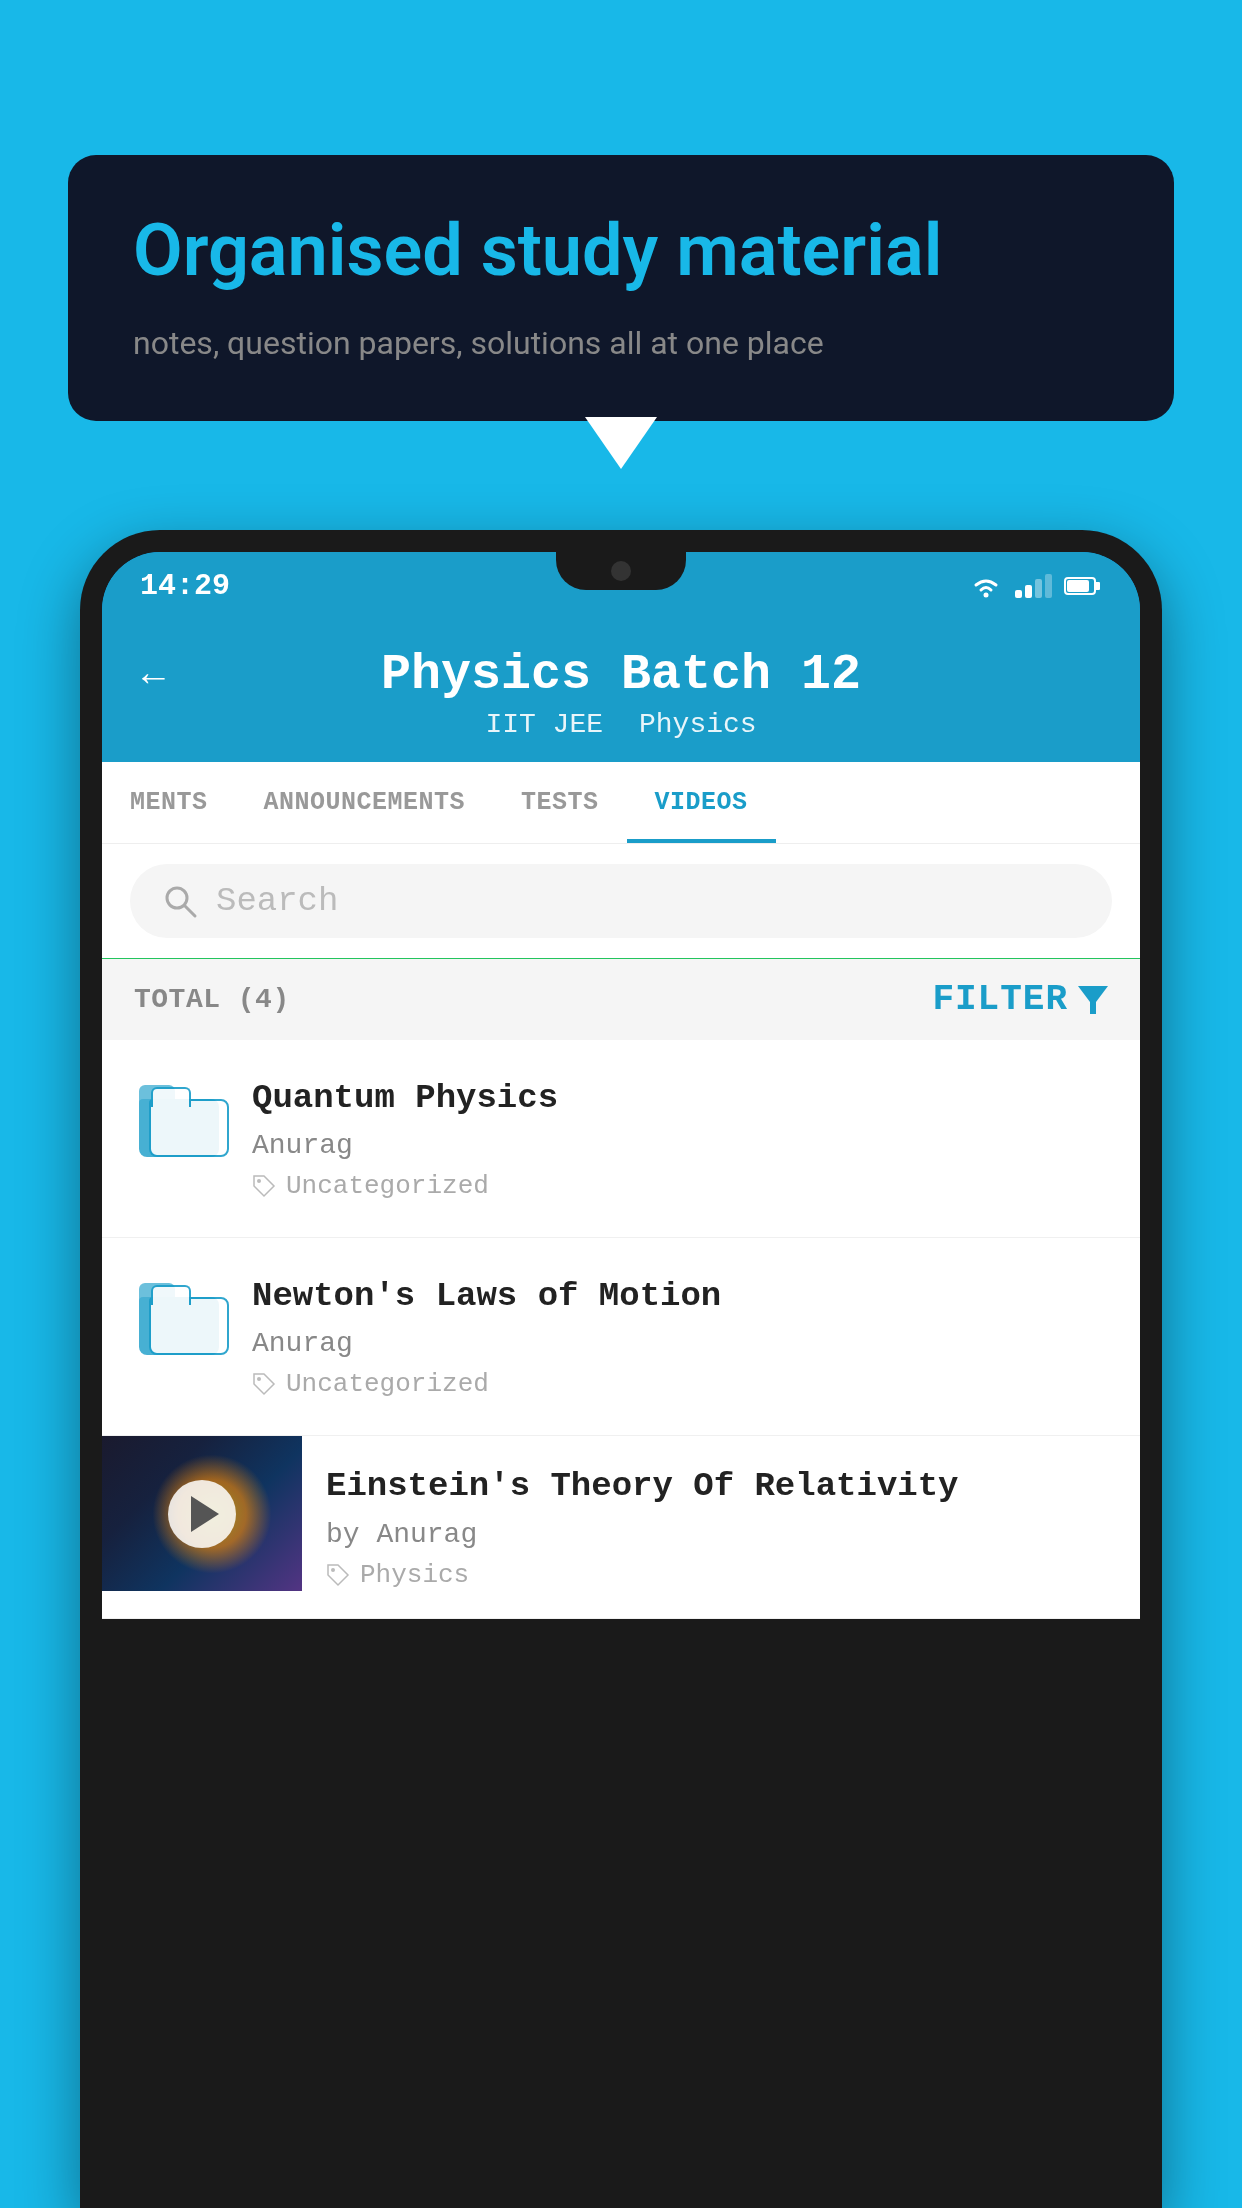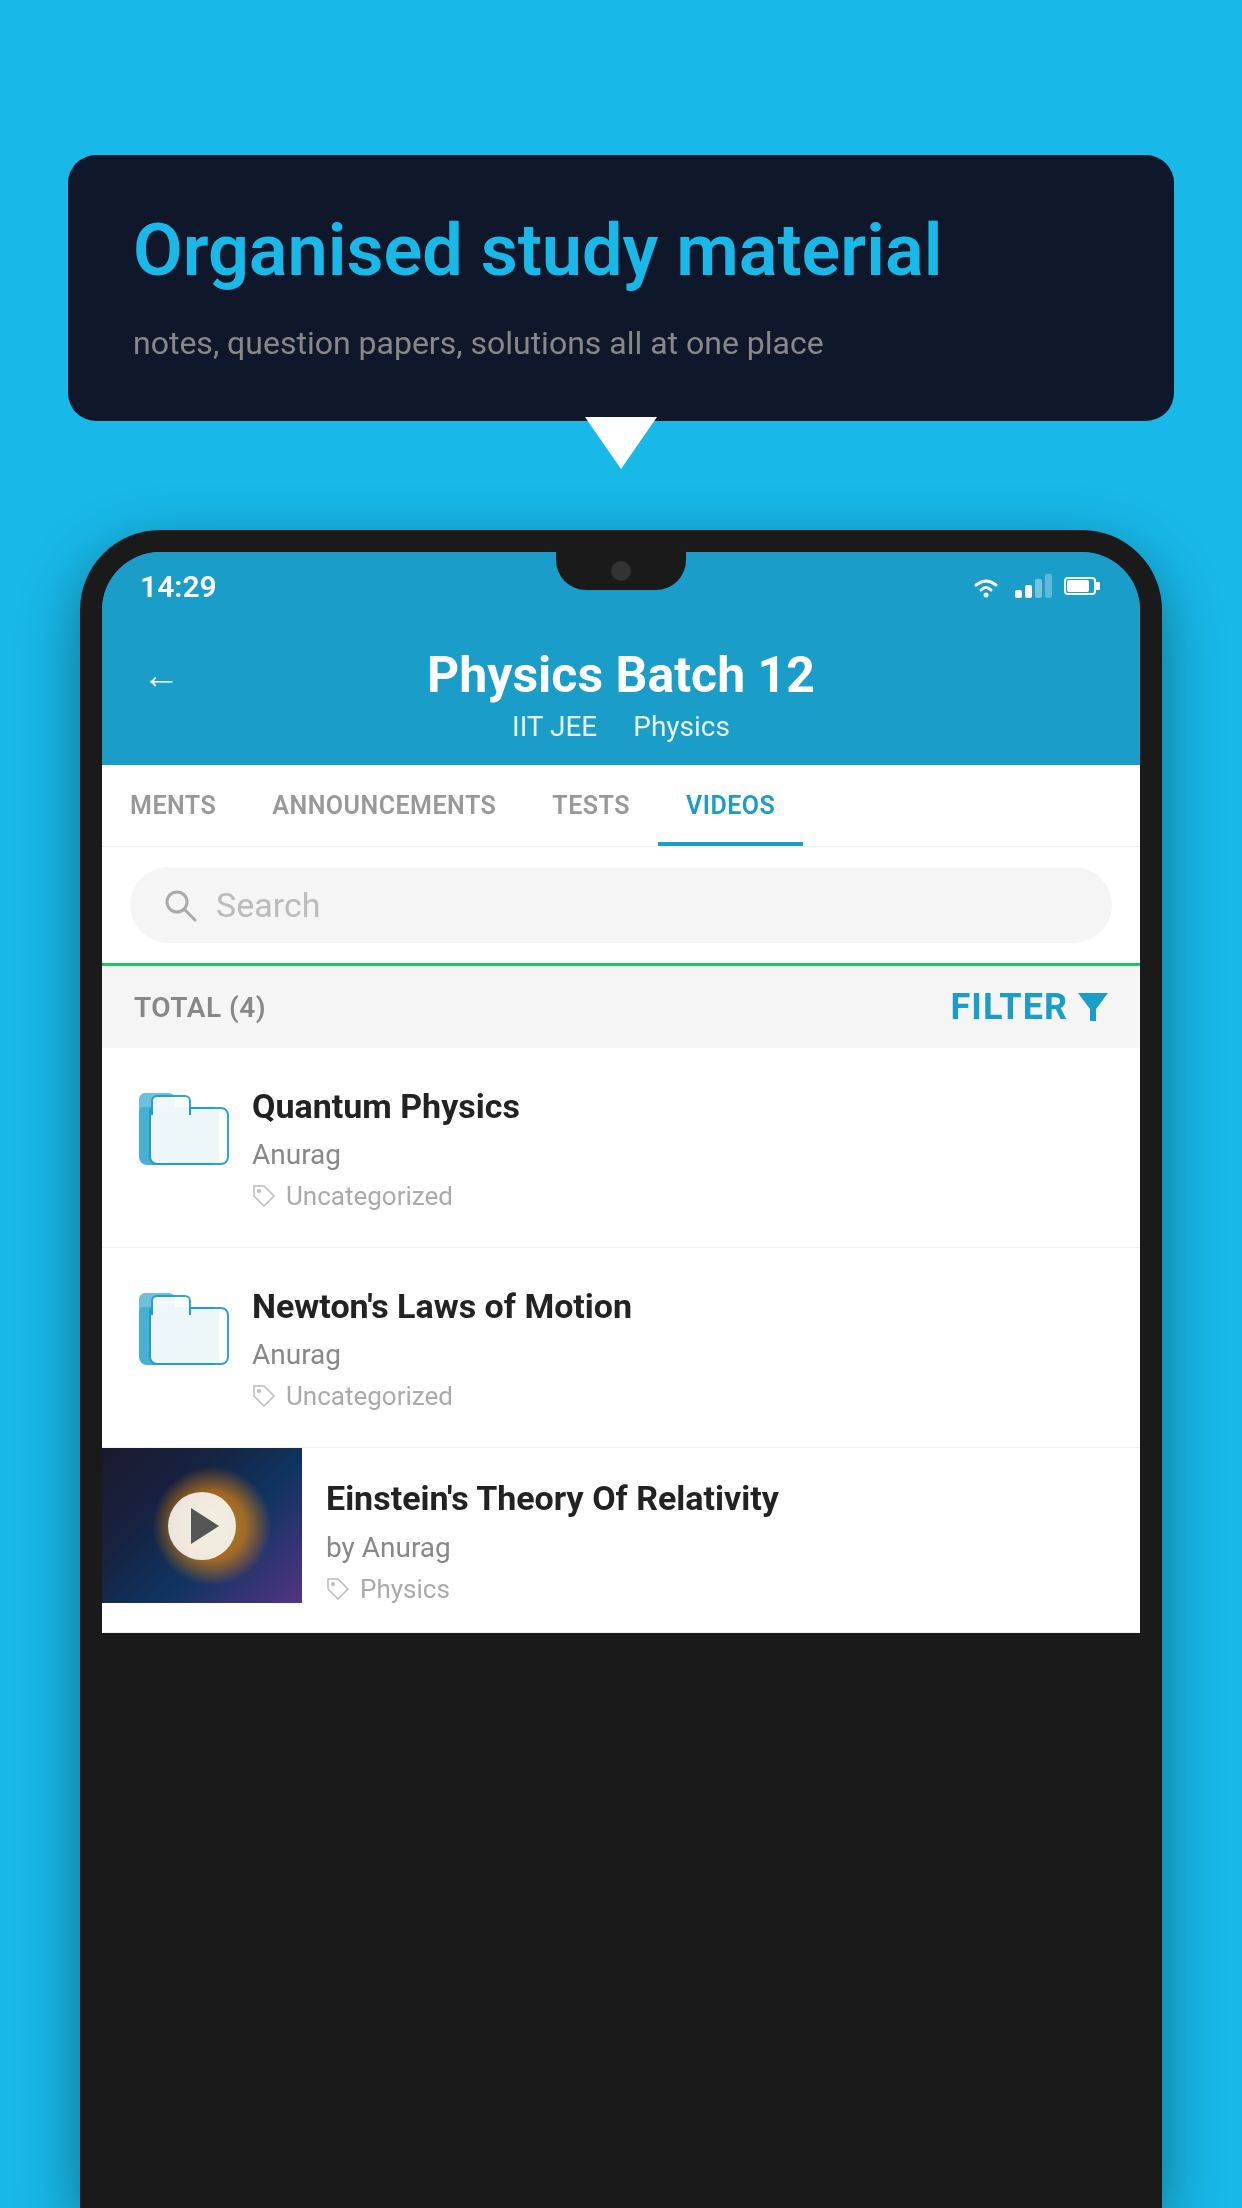--- a/index.html
+++ b/index.html
@@ -131,20 +131,21 @@
 
     .signal-bars span:nth-child(1) { height: 8px; }
     .signal-bars span:nth-child(2) { height: 13px; }
     .signal-bars span:nth-child(3) { height: 19px; opacity: 0.4; }
     .signal-bars span:nth-child(4) { height: 24px; opacity: 0.3; }
 
     .phone-inner {
       background: #0ea5e9;
       border-radius: 58px 58px 0 0;
       overflow: hidden;
+      font-family: Liberation Mono, monospace;
     }
 
     
     .app-header {
       background: #1a9dc9;
       padding: 26px 40px 22px;
       display: flex;
       flex-direction: column;
       align-items: center;
       position: relative;
@@ -211,21 +212,21 @@
       left: 0;
       right: 0;
       height: 4px;
       background: #1a9dc9;
     }
 
     
     .search-bar {
       background: white;
       padding: 20px 28px;
-      border-bottom: 3px solid #22c55e;
+      border-bottom: 1px solid #22c55e;
     }
 
     .search-input-wrapper {
       background: #f5f5f5;
       border-radius: 50px;
       display: flex;
       align-items: center;
       padding: 18px 32px;
       gap: 18px;
     }

